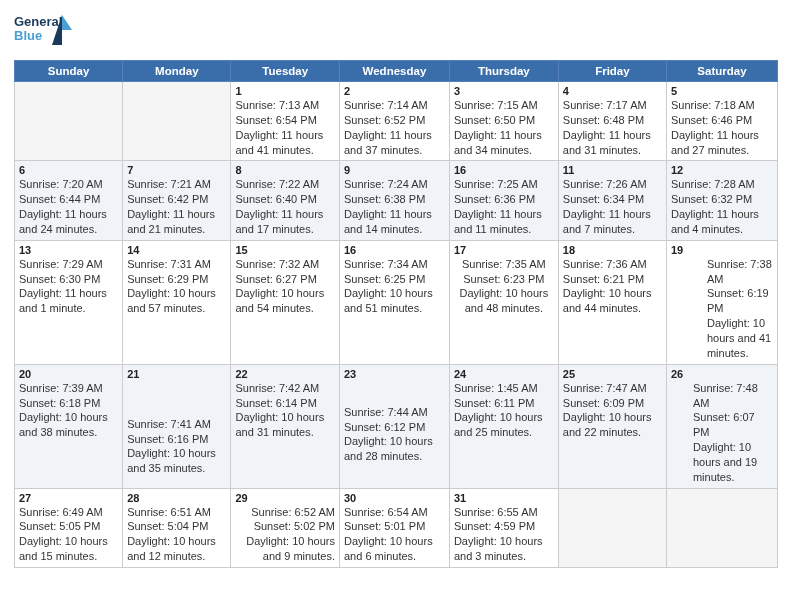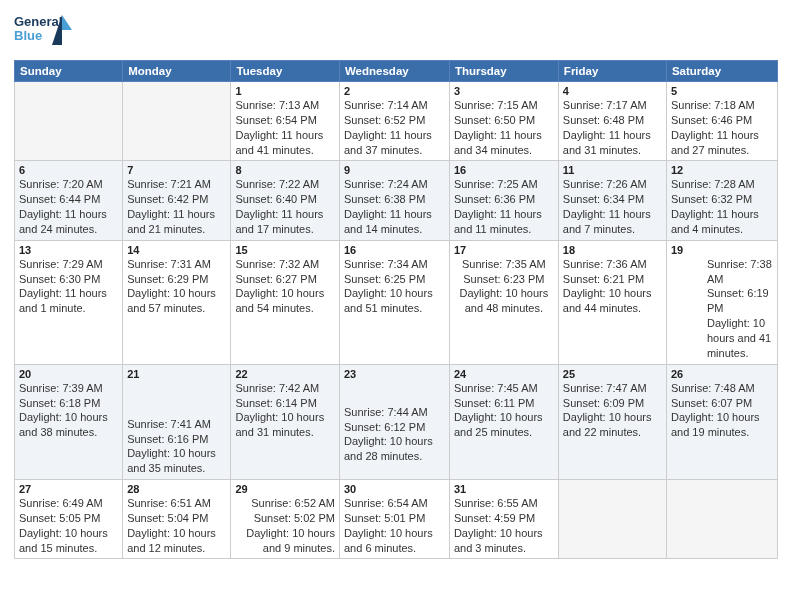--- a/index.html
+++ b/index.html
@@ -43,21 +43,21 @@
       width: 100%;
       border-collapse: collapse;
       border: 1px solid #bbb;
     }
     .calendar th {
       background: #3a6eaa;
       color: #fff;
       font-size: 11.5px;
       font-weight: bold;
       padding: 4px 5px;
-      text-align: left;
+      text-align: center;
       border: 1px solid #5580bb;
     }
     .calendar td {
       vertical-align: top;
       border: 1px solid #ccc;
       padding: 3px 4px;
       width: 113px;
       min-height: 70px;
       font-size: 9px;
       color: #222;
@@ -260,33 +260,33 @@
 Daylight: 10 hours and 31 minutes.</div>
           </td>
           <td>
             <span class="day-num">23</span>
             <div class="day-info" style="white-space: pre-line; margin-top: 25px;">Sunrise: 7:44 AM
 Sunset: 6:12 PM
 Daylight: 10 hours and 28 minutes.</div>
           </td>
           <td>
             <span class="day-num">24</span>
-            <div class="day-info" style="white-space: pre-line;">Sunrise: 7:45 AM
+            <div class="day-info" style="white-space: pre-line;">Sunrise: 1:45 AM
 Sunset: 6:11 PM
 Daylight: 10 hours and 25 minutes.</div>
           </td>
           <td>
             <span class="day-num">25</span>
             <div class="day-info" style="white-space: pre-line;">Sunrise: 7:47 AM
 Sunset: 6:09 PM
 Daylight: 10 hours and 22 minutes.</div>
           </td>
           <td>
             <span class="day-num">26</span>
-            <div class="day-info" style="white-space: pre-line;">Sunrise: 7:48 AM
+            <div class="day-info" style="white-space: pre-line; margin-left: 22px;">Sunrise: 7:48 AM
 Sunset: 6:07 PM
 Daylight: 10 hours and 19 minutes.</div>
           </td>
         </tr>
         <tr>
           <td>
             <span class="day-num">27</span>
             <div class="day-info" style="white-space: pre-line;">Sunrise: 6:49 AM
 Sunset: 5:05 PM
 Daylight: 10 hours and 15 minutes.</div>

